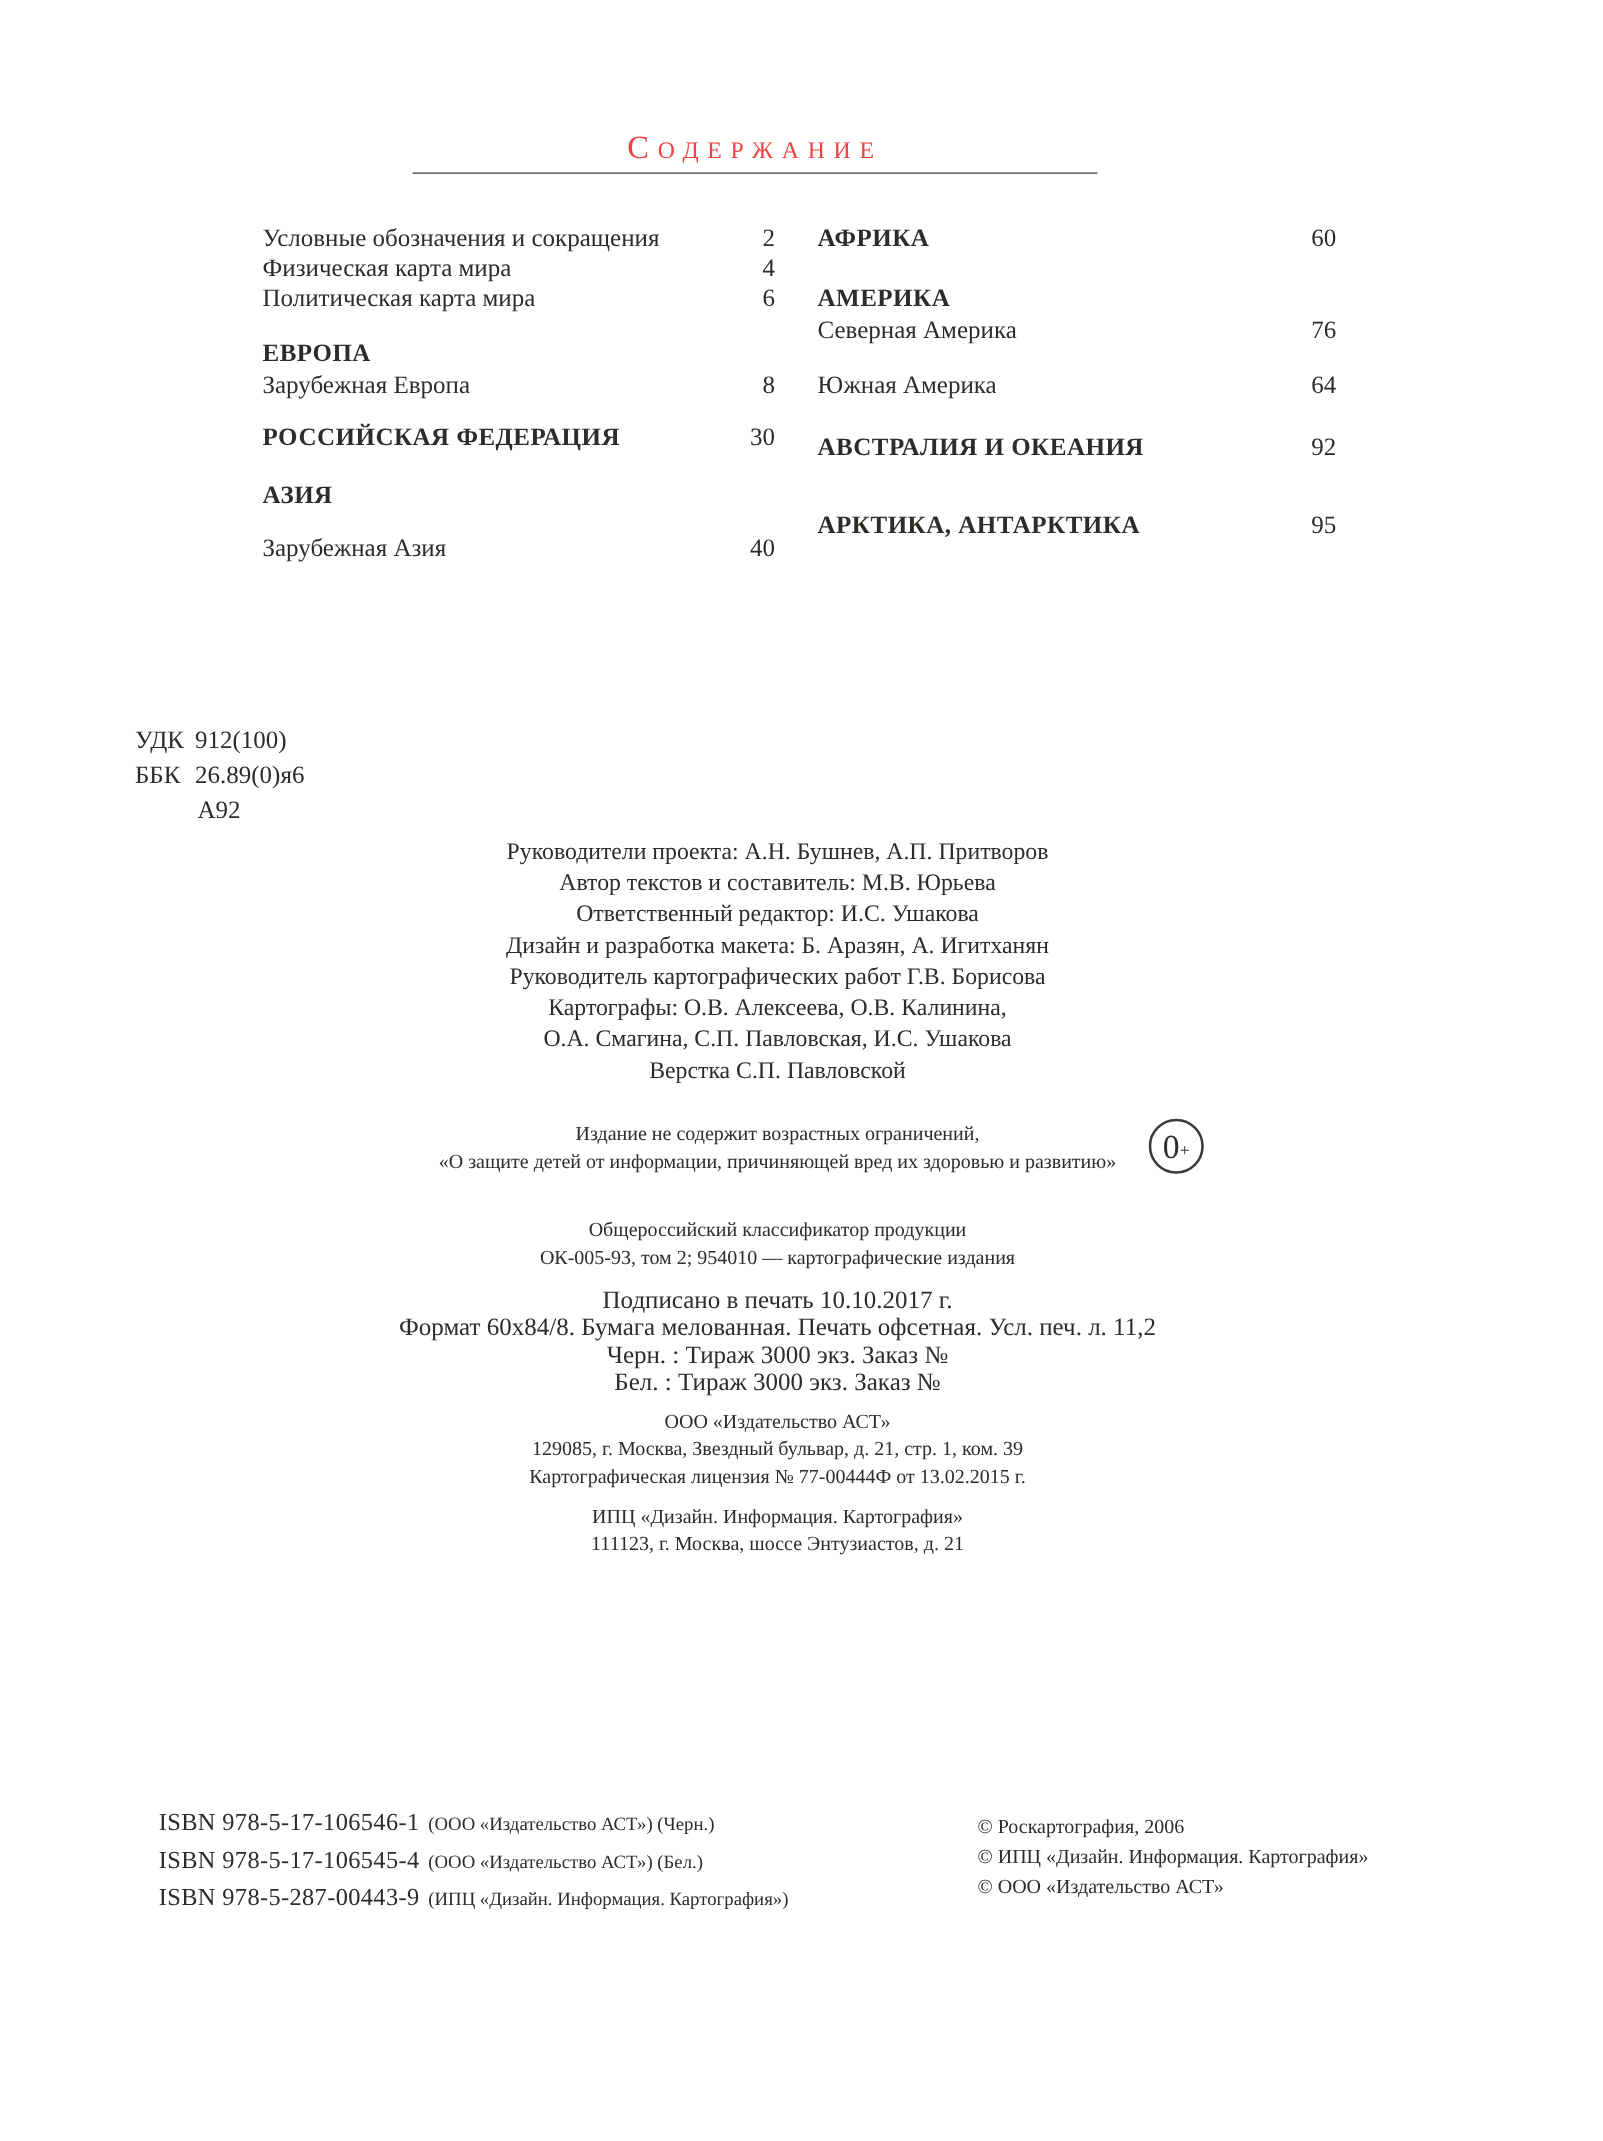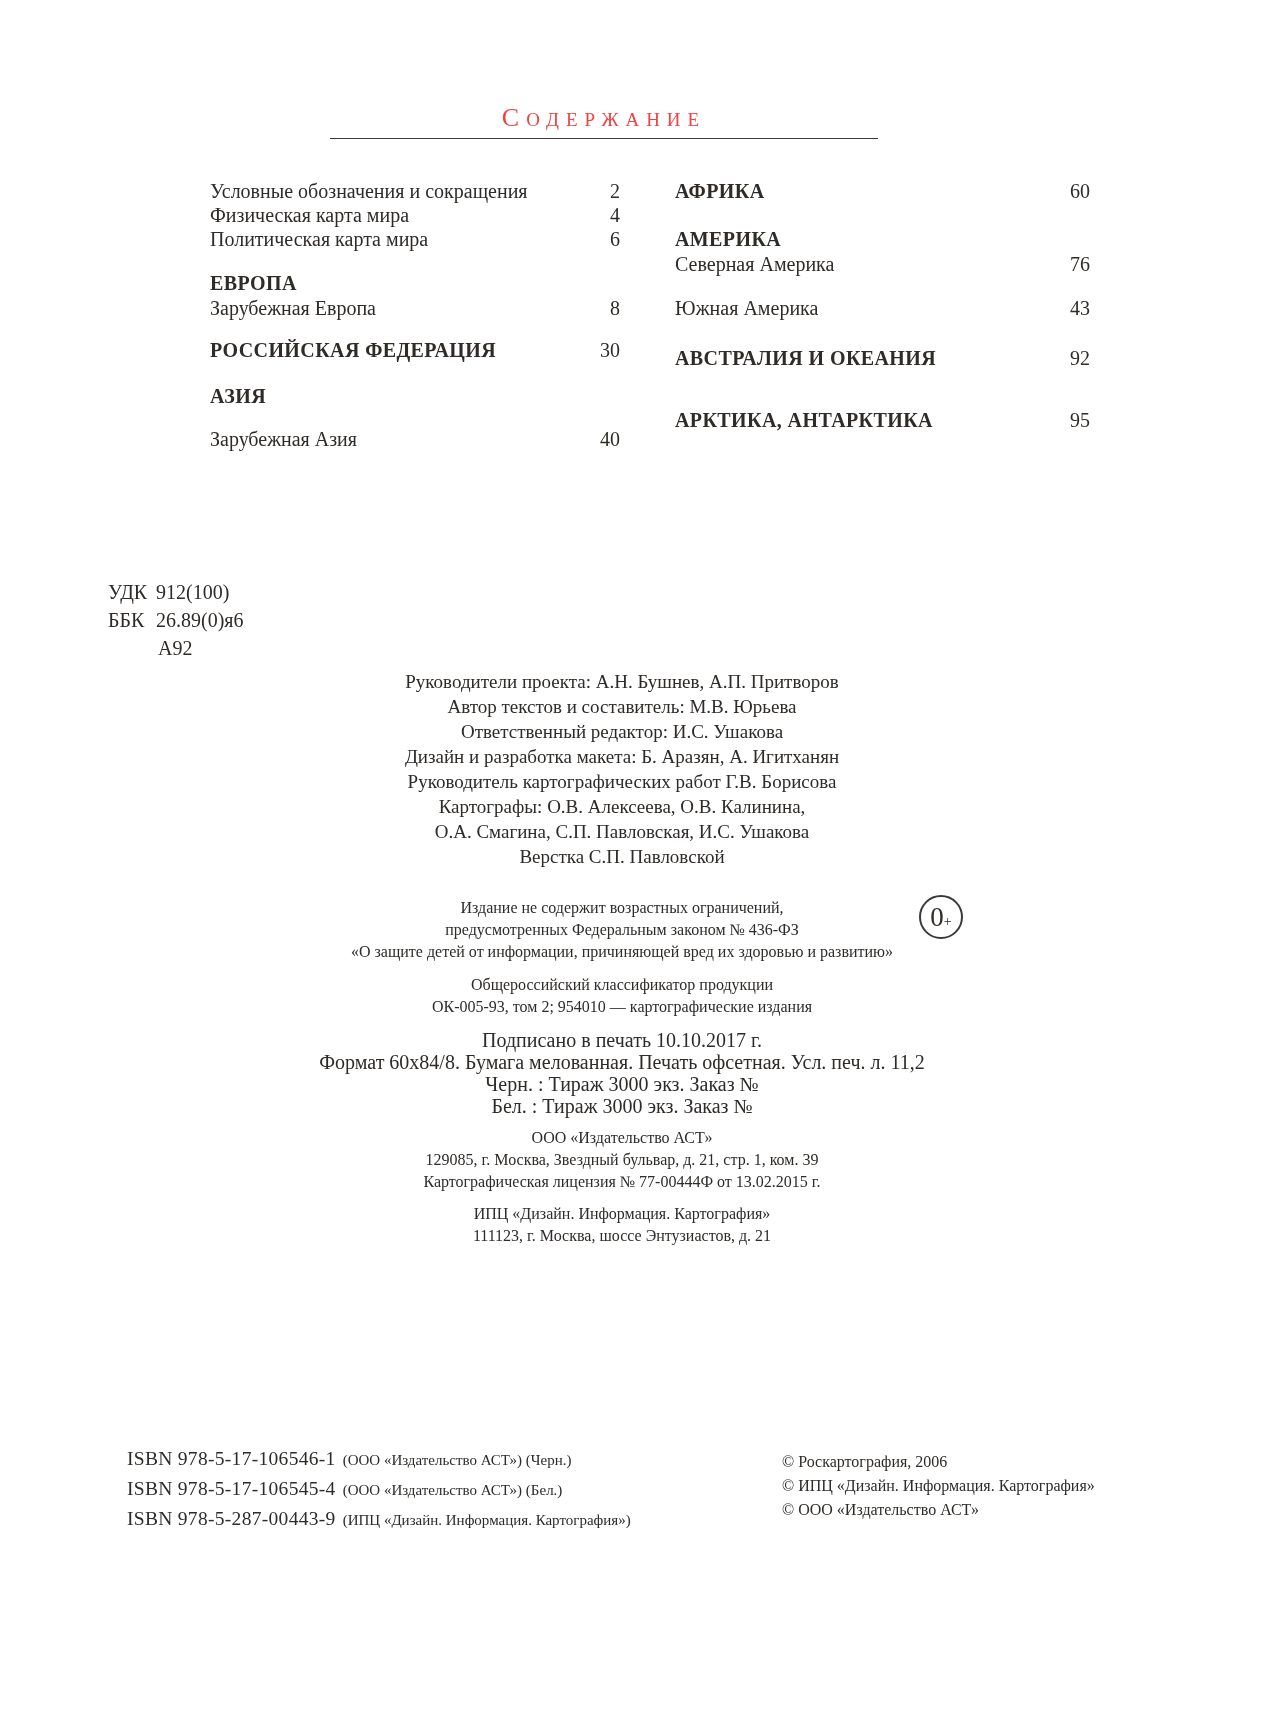--- a/index.html
+++ b/index.html
@@ -32,21 +32,21 @@
   
   .trow {
     position: absolute;
     display: flex;
     justify-content: space-between;
     align-items: baseline;
     font-size: 20px;
     line-height: 24px;
   }
   .trow.col-left  { left: 210px; width: 410px; }
-  .trow.col-right { left: 675px; width: 415px; }
+  .trow.col-right { left: 654px; width: 415px; }
   .trow.h .tlabel { font-weight: bold; letter-spacing: 0.4px; }
   .tpage { font-weight: 400; }
 
   
   .imprint {
     position: absolute;
     left: 108px; top: 578px;
     font-size: 20px; line-height: 28px;
   }
   .imprint .lbl { display: inline-block; width: 48px; }
@@ -145,21 +145,21 @@
   <div class="trow col-right h" style="top:227px">
     <span class="tlabel">АМЕРИКА</span>
     <span class="tpage"></span>
   </div>
   <div class="trow col-right" style="top:252px">
     <span class="tlabel">Северная Америка</span>
     <span class="tpage">76</span>
   </div>
   <div class="trow col-right" style="top:296px">
     <span class="tlabel">Южная Америка</span>
-    <span class="tpage">43</span>
+    <span class="tpage">64</span>
   </div>
   <div class="trow col-right h" style="top:346px">
     <span class="tlabel">АВСТРАЛИЯ И ОКЕАНИЯ</span>
     <span class="tpage">92</span>
   </div>
   <div class="trow col-right h" style="top:408px">
     <span class="tlabel">АРКТИКА, АНТАРКТИКА</span>
     <span class="tpage">95</span>
   </div>
 
@@ -179,21 +179,20 @@
     <div>Ответственный редактор: И.С. Ушакова</div>
     <div>Дизайн и разработка макета: Б. Аразян, А. Игитханян</div>
     <div>Руководитель картографических работ Г.В. Борисова</div>
     <div>Картографы: О.В. Алексеева, О.В. Калинина,</div>
     <div>О.А. Смагина, С.П. Павловская, И.С. Ушакова</div>
     <div>Верстка С.П. Павловской</div>
   </div>
 
   <div class="cblock agenotice">
     <div>Издание не содержит возрастных ограничений,</div>
-    <div>предусмотренных Федеральным законом № 436-ФЗ</div>
     <div>«О защите детей от информации, причиняющей вред их здоровью и развитию»</div>
   </div>
   <div class="age-badge">
     <span class="zero">0</span>
       <span class="plus">+</span>
   </div>
 
   <div class="cblock classif">
     <div>Общероссийский классификатор продукции</div>
     <div>ОК-005-93, том 2; 954010 — картографические издания</div>

